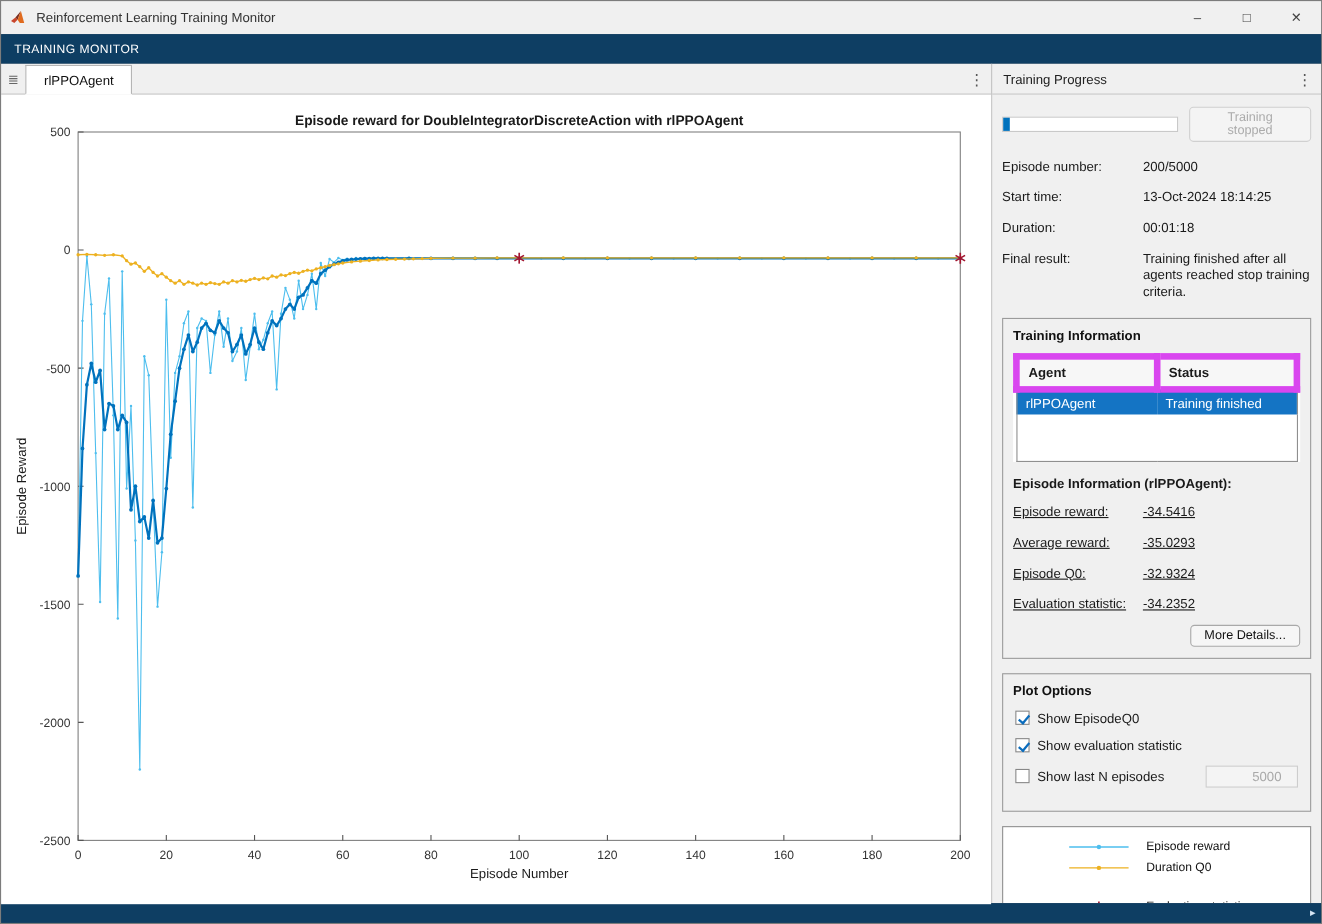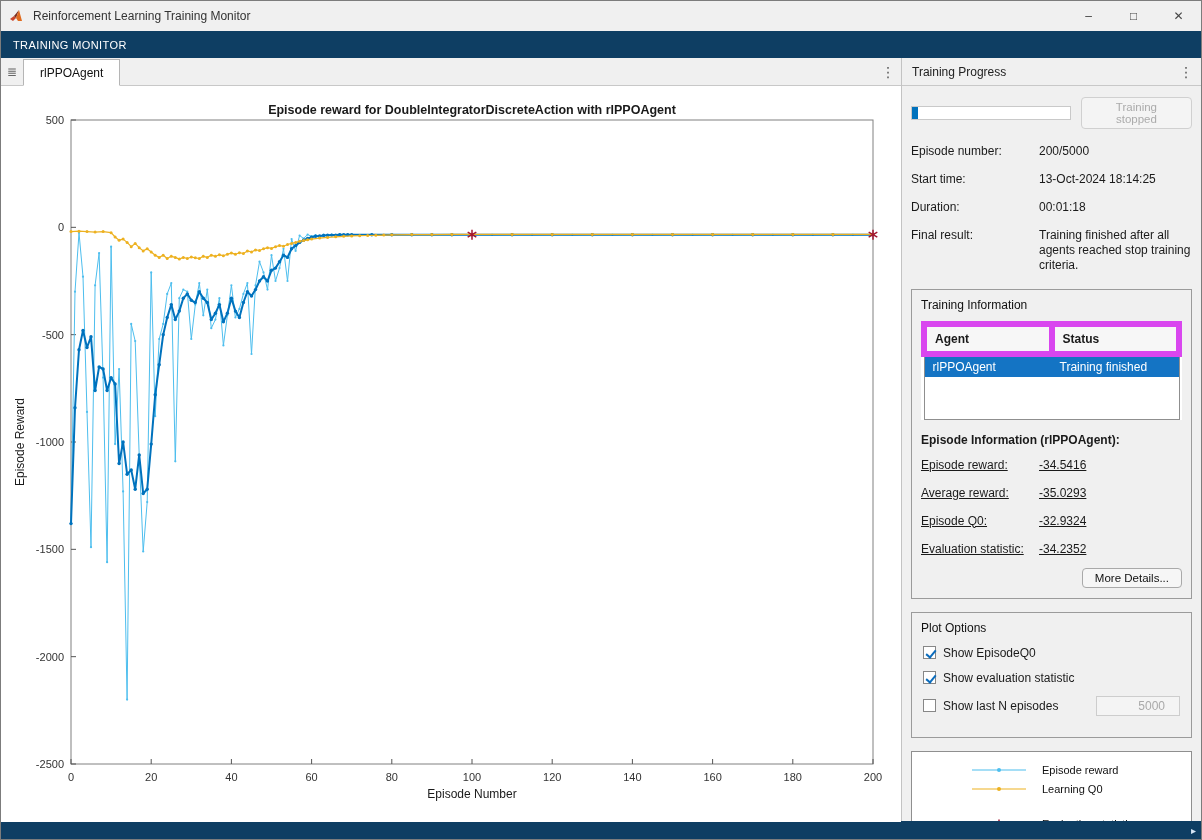--- a/index.html
+++ b/index.html
@@ -52,21 +52,21 @@
   .progress-bar { width:160px; height:14px; background:#fff; border:1px solid #c9c9c9; position:relative; }
   .progress-fill { height:100%; background:#0072bd; width:0; }
   .btn { font-family:inherit; font-size:11.5px; border:1px solid #a9a9a9; border-radius:4px;
          background:#f6f6f6; color:#111; padding:3px 12px; }
   .btn.disabled { color:#ababab; border-color:#d0d0d0; background:#f4f4f4; }
 
   .fields { display:grid; grid-template-columns:128px 1fr; row-gap:13px; margin-bottom:16px; }
   .fields .val { line-height:1.25; }
 
   .group-box { border:1px solid #9b9b9b; padding:8px 9px 10px 9px; margin-bottom:13px; }
-  .group-title { font-weight:normal; font-size:12px; margin-bottom:9px; color:#111; }
+  .group-title { font-weight:bold; font-size:12px; margin-bottom:9px; color:#111; }
 
   table.agent-table { width:100%; border-collapse:collapse; background:#fff; font-size:12px;
                       border:1px solid #8f8f8f; margin-bottom:13px; }
   table.agent-table th { text-align:left; font-weight:bold; padding:5px 8px; background:#f7f7f7;
                          border:6px solid #d946ef; width:50%; }
   table.agent-table tr.selected td { background:#1474c4; color:#fff; padding:3px 8px; }
   table.agent-table tr.filler td { height:42px; background:#fff; }
 
   .ep-info-title { font-weight:bold; margin:2px 0 11px 0; }
   .ep-fields { display:grid; grid-template-columns:118px 1fr; row-gap:14px; margin-bottom:12px;text-decoration:underline; }
@@ -527,21 +527,21 @@
               <line x1="8" y1="7" x2="62" y2="7" stroke-width="1.2" stroke="#4DBEEE"></line>
               <circle cx="35" cy="7" r="2" fill="#4DBEEE"></circle>
             </svg>
             <span class="legend-label">Episode reward</span>
           </div>
           <div class="legend-row">
             <svg width="70" height="14">
               <line x1="8" y1="7" x2="62" y2="7" stroke-width="1.2" stroke="#EDB120"></line>
               <circle cx="35" cy="7" r="2" fill="#EDB120"></circle>
             </svg>
-            <span class="legend-label">Learning Q0</span>
+            <span class="legend-label">Duration Q0</span>
           </div>
           <div class="legend-row eval">
             <svg width="70" height="18">
               <g stroke-width="1.5" stroke="#A2142F">
                 <line x1="35" y1="3.5" x2="35" y2="14.5"></line>
                 <line x1="30.2" y1="6.2" x2="39.8" y2="11.8"></line>
                 <line x1="39.8" y1="6.2" x2="30.2" y2="11.8"></line>
               </g>
             </svg>
             <span class="legend-label2">

